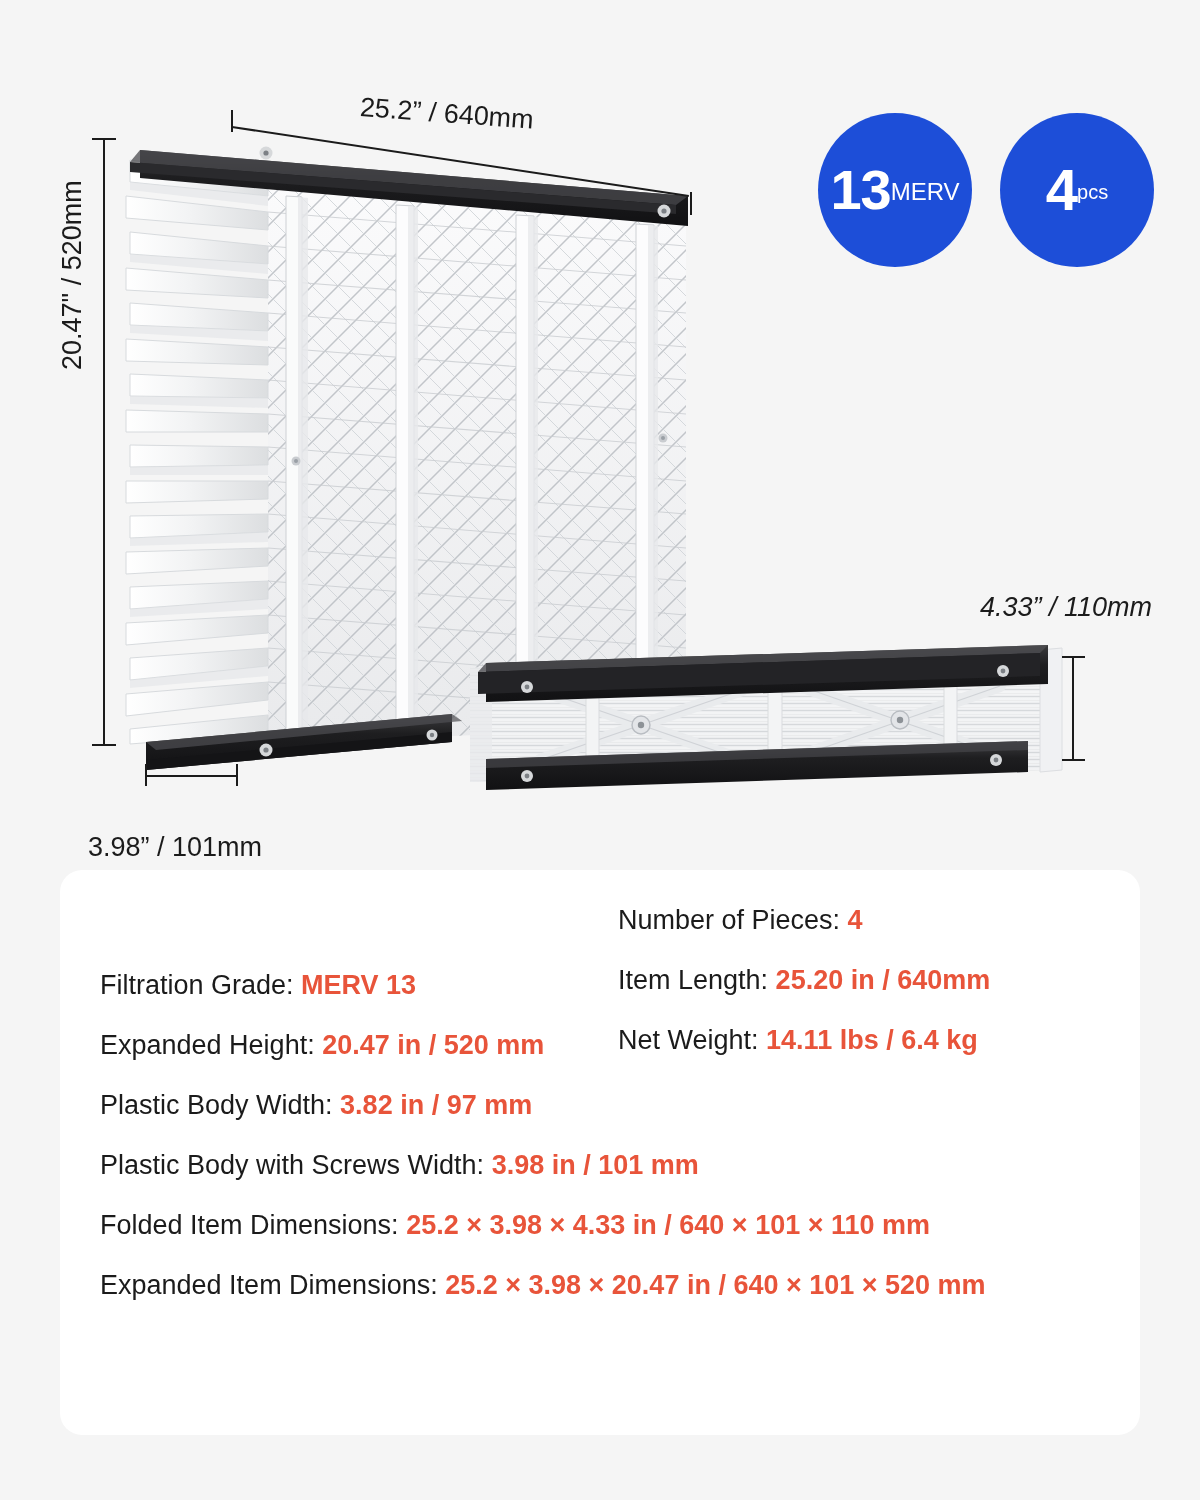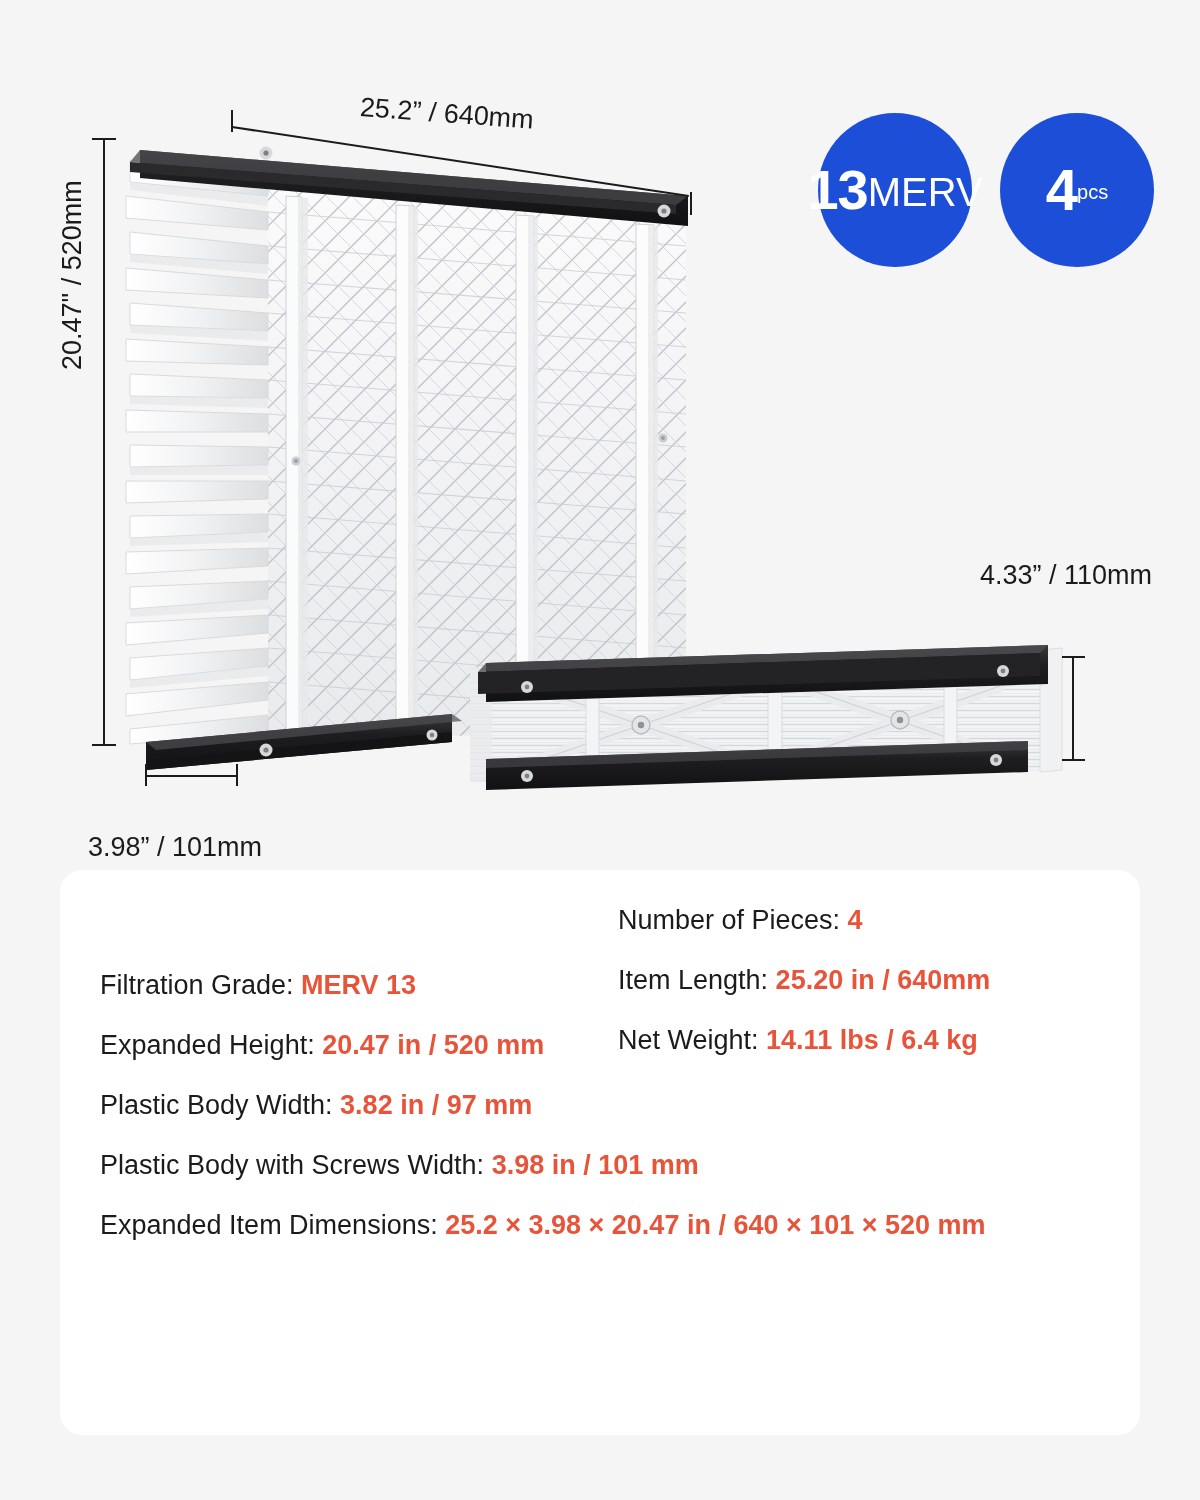--- a/index.html
+++ b/index.html
@@ -15,31 +15,31 @@
   .badge {
     position: absolute; border-radius: 50%;
     background: #1d4ed8; color: #fff;
     display: flex; flex-direction: row;
     align-items: center; justify-content: center;
     line-height: 1;
   }
   #badge-merv { left: 818px; top: 113px; width: 154px; height: 154px; }
   #badge-pcs  { left: 1000px; top: 113px; width: 154px; height: 154px; }
   .badge-num { font-size: 56px; font-weight: 700; letter-spacing: -1px; }
-  .badge-lbl { font-size: 40px; font-weight: 400; margin-top: 4px; }
+  .badge-lbl { font-size: 24px; font-weight: 400; margin-top: 4px; }
   #badge-pcs .badge-num { font-size: 58px; }
   #badge-pcs .badge-lbl { font-size: 20px; }
 
   
   .dim-text { position: absolute; color: #1b1b1b; font-size: 27px; white-space: nowrap; }
   #dim-width-top  { left: 360px; top: 92px; transform: rotate(4.2deg); transform-origin: left center; }
   #dim-height-left{ left: 57px; top: 330px; width: 40px; transform: rotate(-90deg);
                     transform-origin: 20px 20px; text-align: center; }
   #dim-depth-bottom { left: 88px; top: 832px; }
-  #dim-depth-right  { left: 980px; top: 560px; }
+  #dim-depth-right  { left: 980px; top: 592px; font-style: italic; }
 
   .rule { position: absolute; background: #1b1b1b; }
   .tick { position: absolute; background: #1b1b1b; }
 
   
   #rule-top { left: 232px; top: 126px; width: 462px; height: 2px;
               transform: rotate(8.6deg); transform-origin: left center; }
   #tick-top-l { left: 231px; top: 110px; width: 2px; height: 22px; }
   #tick-top-r { left: 690px; top: 192px; width: 2px; height: 23px; }
 
@@ -294,20 +294,21 @@
     <span class="badge-num">4</span>
     <span class="badge-lbl">pcs</span>
   </div>
 
   <div id="spec-card">
     <div id="col-left">
         <div class="spec-row"><span>Filtration Grade: </span><span class="spec-val">MERV 13</span></div>
         <div class="spec-row"><span>Expanded Height: </span><span class="spec-val">20.47 in / 520 mm</span></div>
         <div class="spec-row"><span>Plastic Body Width: </span><span class="spec-val">3.82 in / 97 mm</span></div>
         <div class="spec-row"><span>Plastic Body with Screws Width: </span><span class="spec-val">3.98 in / 101 mm</span></div>
+        <div class="spec-row"><span>Folded Item Dimensions: </span><span class="spec-val">25.2 × 3.98 × 4.33 in / 640 × 101 × 110 mm</span></div>
         <div class="spec-row"><span>Expanded Item Dimensions: </span><span class="spec-val">25.2 × 3.98 × 20.47 in / 640 × 101 × 520 mm</span></div>
       </div>
     <div id="col-right">
         <div class="spec-row"><span>Number of Pieces: </span><span class="spec-val">4</span></div>
         <div class="spec-row"><span>Item Length: </span><span class="spec-val">25.20 in / 640mm</span></div>
         <div class="spec-row"><span>Net Weight: </span><span class="spec-val">14.11 lbs / 6.4 kg</span></div>
       </div>
   </div>
 
 </div>

